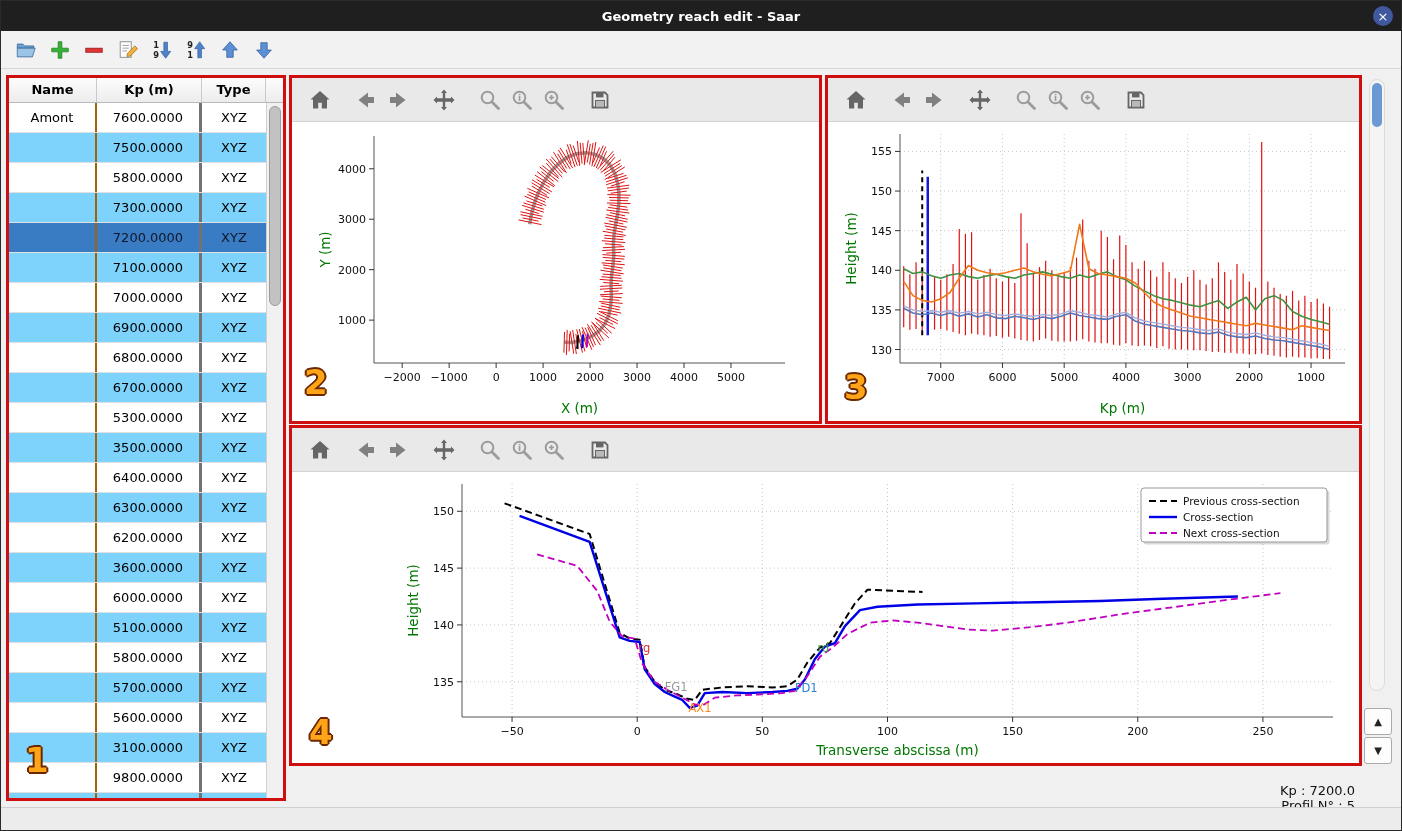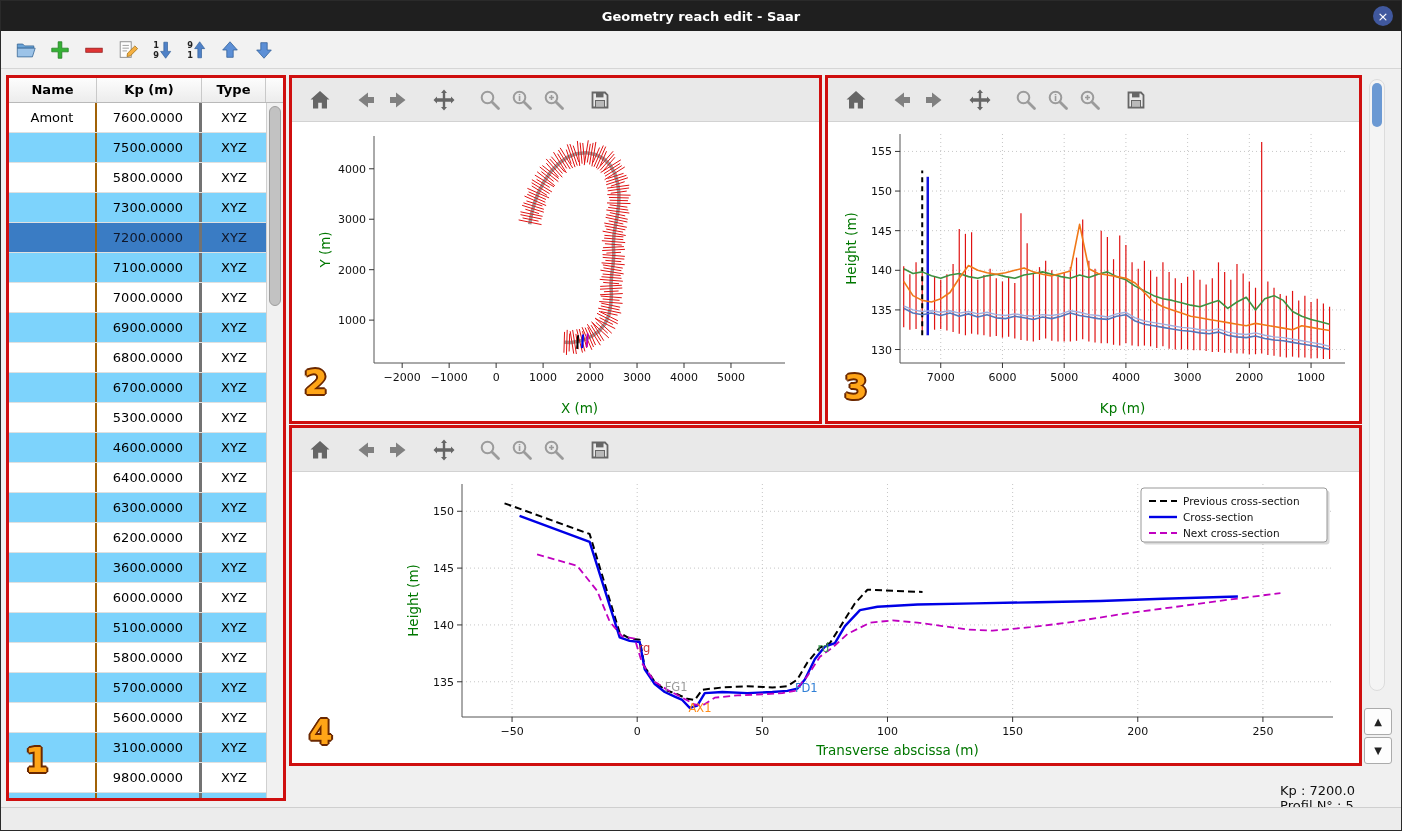--- a/index.html
+++ b/index.html
@@ -37,21 +37,21 @@
   .mpl-btn svg{width:24px;height:24px}
   .mpl-sep{width:14px;height:1px}
   svg.plot{display:block;background:#fff}
   svg text{font-family:"DejaVu Sans","Liberation Sans",sans-serif}
   
   .v-scroll{position:absolute;left:1368px;top:78px;width:16px;height:612px;background:#f4f4f4;border:1px solid #dcdcdc;border-radius:8px}
   .v-thumb{position:absolute;top:3px;left:2px;width:10px;height:44px;background:#6b99d3;border-radius:6px;cursor:grab}
   .nav-btn{position:absolute;left:1363px;width:28px;height:27px;background:#fdfdfd;border:1px solid #ababab;border-radius:3px;font-size:10px;display:flex;align-items:center;justify-content:center;color:#222;cursor:pointer}
   #btn-up{top:707px}
   #btn-down{top:736px}
-  .status-readout{position:absolute;right:46px;top:782px;text-align:left;font-size:13px;line-height:15px;color:#111}
+  .status-readout{position:absolute;right:46px;top:782px;text-align:right;font-size:13px;line-height:15px;color:#111}
   .statusbar{position:absolute;left:0;right:0;bottom:0;height:23px;background:#ececec;border-top:1px solid #cfcfcf}
   
   .panel-num{position:absolute;z-index:20;font-size:34px;font-weight:bold;color:#ffa517;line-height:1;
     text-shadow:-2px 0 #6b2800,2px 0 #6b2800,0 -2px #6b2800,0 2px #6b2800,-1px -1px #6b2800,1px 1px #6b2800,-1px 1px #6b2800,1px -1px #6b2800}
   #num1{left:24px;top:742px}
   #num2{left:303px;top:364px}
   #num3{left:843px;top:369px}
   #num4{left:308px;top:714px}
 </style>
 </head>
@@ -173,21 +173,21 @@
           <div class="t-cell t-c1">6700.0000</div>
           <div class="t-cell t-c2">XYZ</div>
         </div>
         <div class="t-row">
           <div class="t-cell t-c0"></div>
           <div class="t-cell t-c1">5300.0000</div>
           <div class="t-cell t-c2">XYZ</div>
         </div>
         <div class="t-row alt">
           <div class="t-cell t-c0"></div>
-          <div class="t-cell t-c1">4600.0000</div>
+          <div class="t-cell t-c1">3500.0000</div>
           <div class="t-cell t-c2">XYZ</div>
         </div>
         <div class="t-row">
           <div class="t-cell t-c0"></div>
           <div class="t-cell t-c1">6400.0000</div>
           <div class="t-cell t-c2">XYZ</div>
         </div>
         <div class="t-row alt">
           <div class="t-cell t-c0"></div>
           <div class="t-cell t-c1">6300.0000</div>

